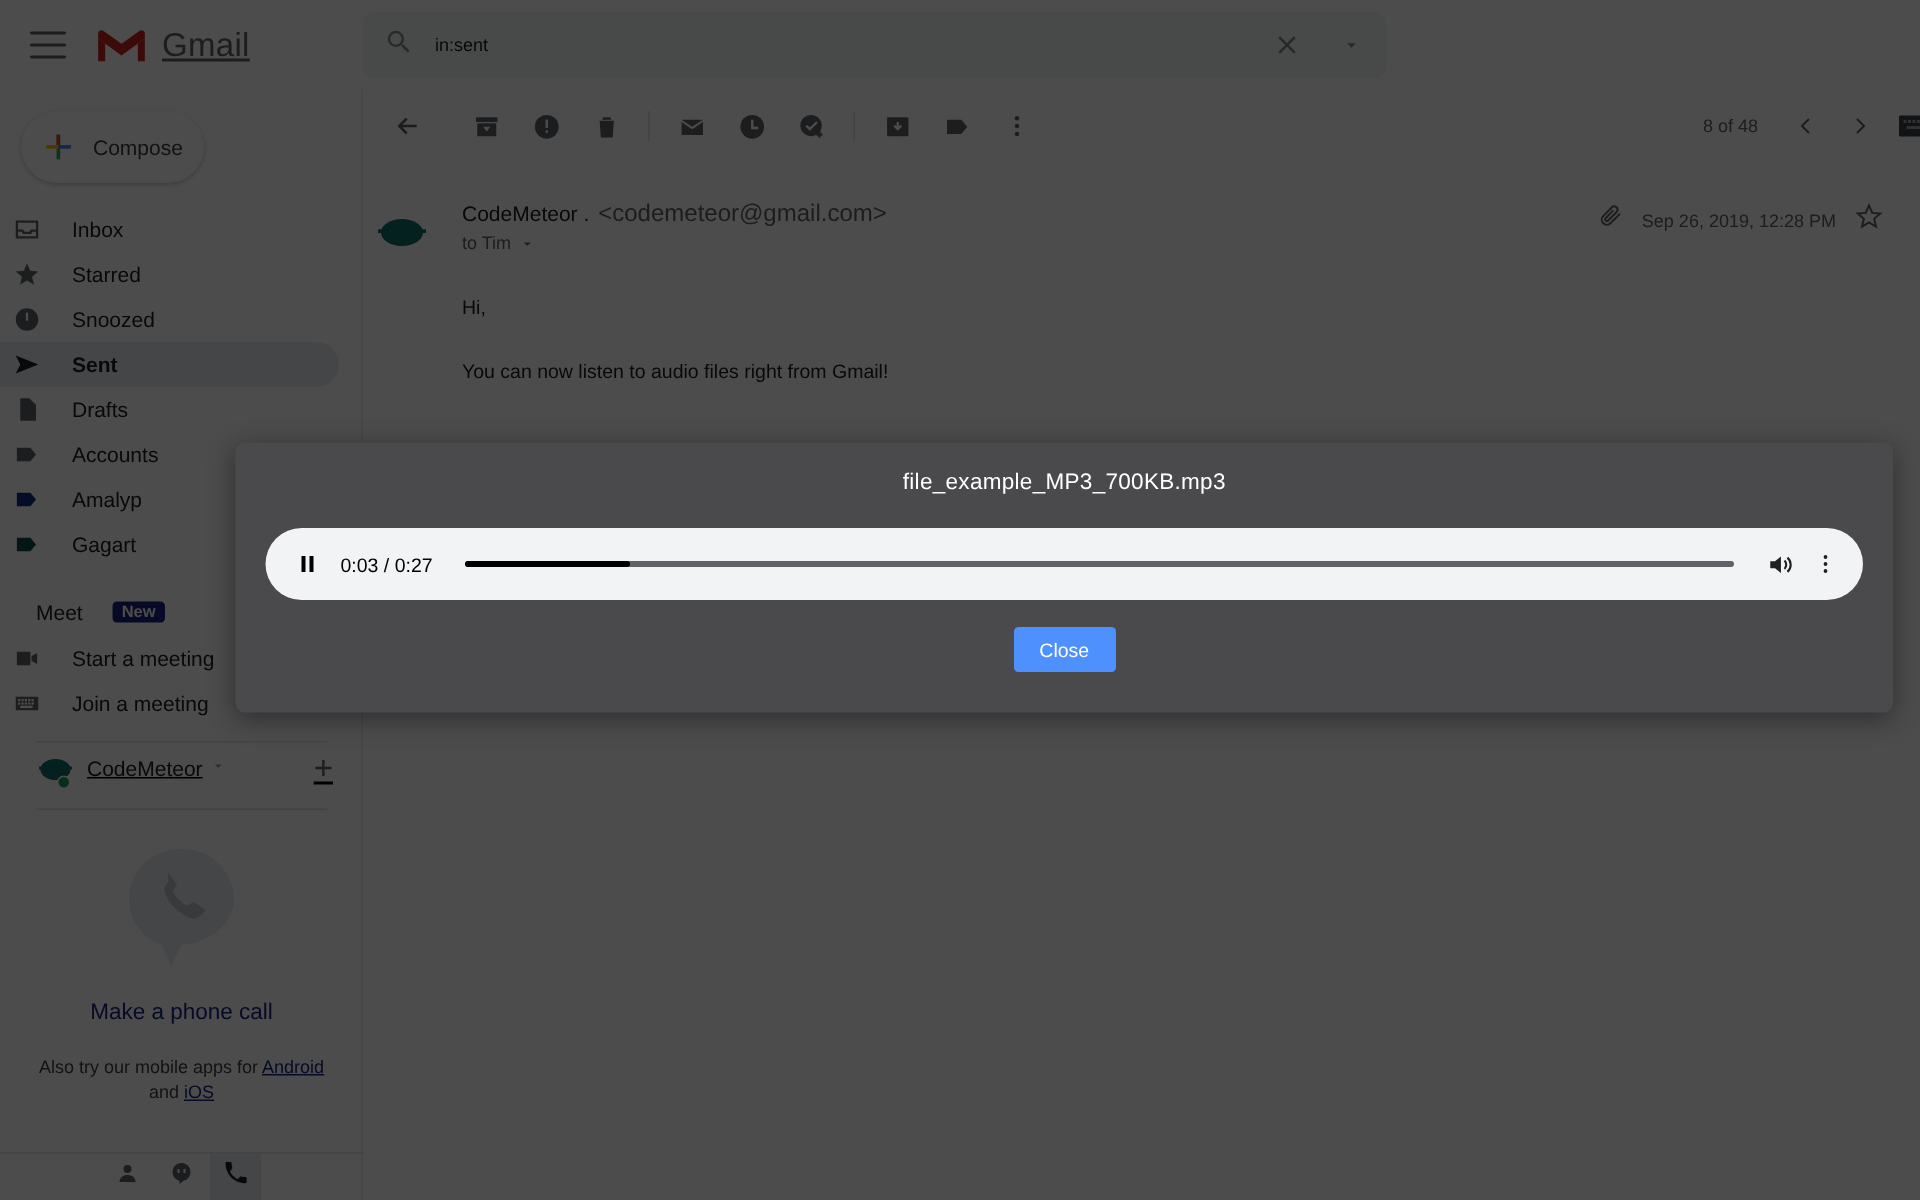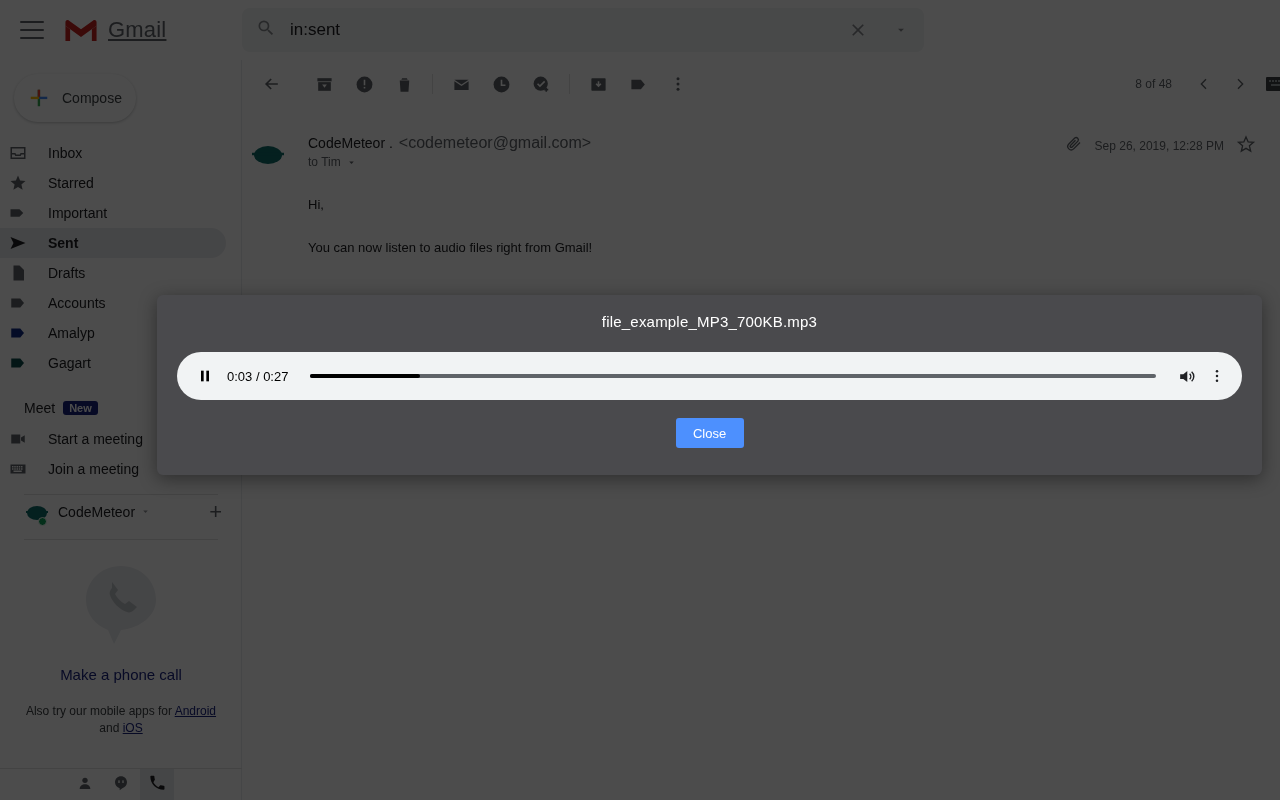--- a/index.html
+++ b/index.html
@@ -38,21 +38,21 @@
   .search-wrap {
     position: absolute; left: 242px; top: 8px;
     width: 682px; height: 44px;
     background: #f1f3f4; border-radius: 8px;
     display: flex; align-items: center;
   }
   .search-icon { margin-left: 14px; margin-right: 14px; opacity: .72; }
   .search-input {
     flex: 1; border: 0; outline: 0; background: transparent;
     font-family: "Liberation Sans", sans-serif;
-    font-size: 17px; color: #202124;
+    font-size: 12px; color: #202124;
   }
   .search-clear { width: 40px; display: flex; align-items: center; justify-content: center; cursor: pointer; opacity: .75;}
   .search-caret { width: 46px; display: flex; align-items: center; justify-content: center; cursor: pointer; opacity: .75;}
 
   
   .sidebar {
     position: absolute; top: 60px; left: 0; width: 242px; bottom: 0;
     background: #ffffff;
   }
   .compose {
@@ -74,33 +74,33 @@
     border-top-right-radius: 15px; border-bottom-right-radius: 15px;
     padding-left: 8px; cursor: pointer;
     color: #202124;
   }
   .navitem.active { background: #e8eaed; font-weight: bold; }
   .navitem .ic { width: 20px; height: 20px; margin-right: 20px;
                  display: flex; align-items: center; justify-content: center; }
   .navitem .lbl { font-size: 14px; }
 
   .section-head {
-    display: flex; align-items: center; gap: 8px;
+    display: flex; align-items: center; gap: 20px;
     padding-left: 24px; height: 32px; margin-top: 14px;
     font-size: 14px; color: #202124;
   }
   .badge-new {
     background: #1a237e; color: #fff; font-size: 11px;
     padding: 1px 6px; border-radius: 3px; font-weight: bold;
   }
   .divider { height: 1px; background: #e0e0e0; margin: 10px 24px 0 24px; }
 
   .chat-row {
     display: flex; align-items: center; height: 34px;
-    padding-left: 24px; padding-right: 20px; cursor: pointer;
+    padding-left: 24px; padding-right: 20px; cursor: pointer; text-decoration: underline;
   }
   .chat-avatar { position: relative; width: 26px; height: 26px; margin-right: 8px; }
   .chat-dot {
     position: absolute; left: 14px; bottom: -1px;
     width: 9px; height: 9px; border-radius: 50%;
     background: #0f9d58; border: 1.5px solid #fff;
   }
   .chat-name { font-size: 14px; color: #202124; }
   .chat-caret { margin-left: 5px; opacity: .7; }
   .chat-plus { margin-left: auto; font-size: 22px; color: #5f6368; line-height: 1; }
@@ -278,24 +278,24 @@
         <span class="ic">
           <svg width="18" height="18" viewBox="0 0 24 24" fill="#5f6368">
               <path d="M12 17.27 18.18 21l-1.64-7.03L22 9.24l-7.19-.61L12 2 9.19 8.63 2 9.24l5.46 4.73L5.82 21z"></path>
             </svg>
         </span>
         <span class="lbl">Starred</span>
       </div>
       <div class="navitem">
         <span class="ic">
           <svg width="18" height="18" viewBox="0 0 24 24" fill="#5f6368">
-              <path d="M2 7h12l5 5-5 5H2z"></path>
-            </svg>
-        </span>
-        <span class="lbl">Important</span>
+              <path d="M12 2a10 10 0 1 0 0 20 10 10 0 0 0 0-20m1 11H11V6h2z"></path>
+            </svg>
+        </span>
+        <span class="lbl">Snoozed</span>
       </div>
       <div class="navitem active">
         <span class="ic">
           <svg width="18" height="18" viewBox="0 0 24 24" fill="#202124">
               <path d="M2 4l20 8-20 8 4-8z"></path>
             </svg>
         </span>
         <span class="lbl">Sent</span>
       </div>
       <div class="navitem">

